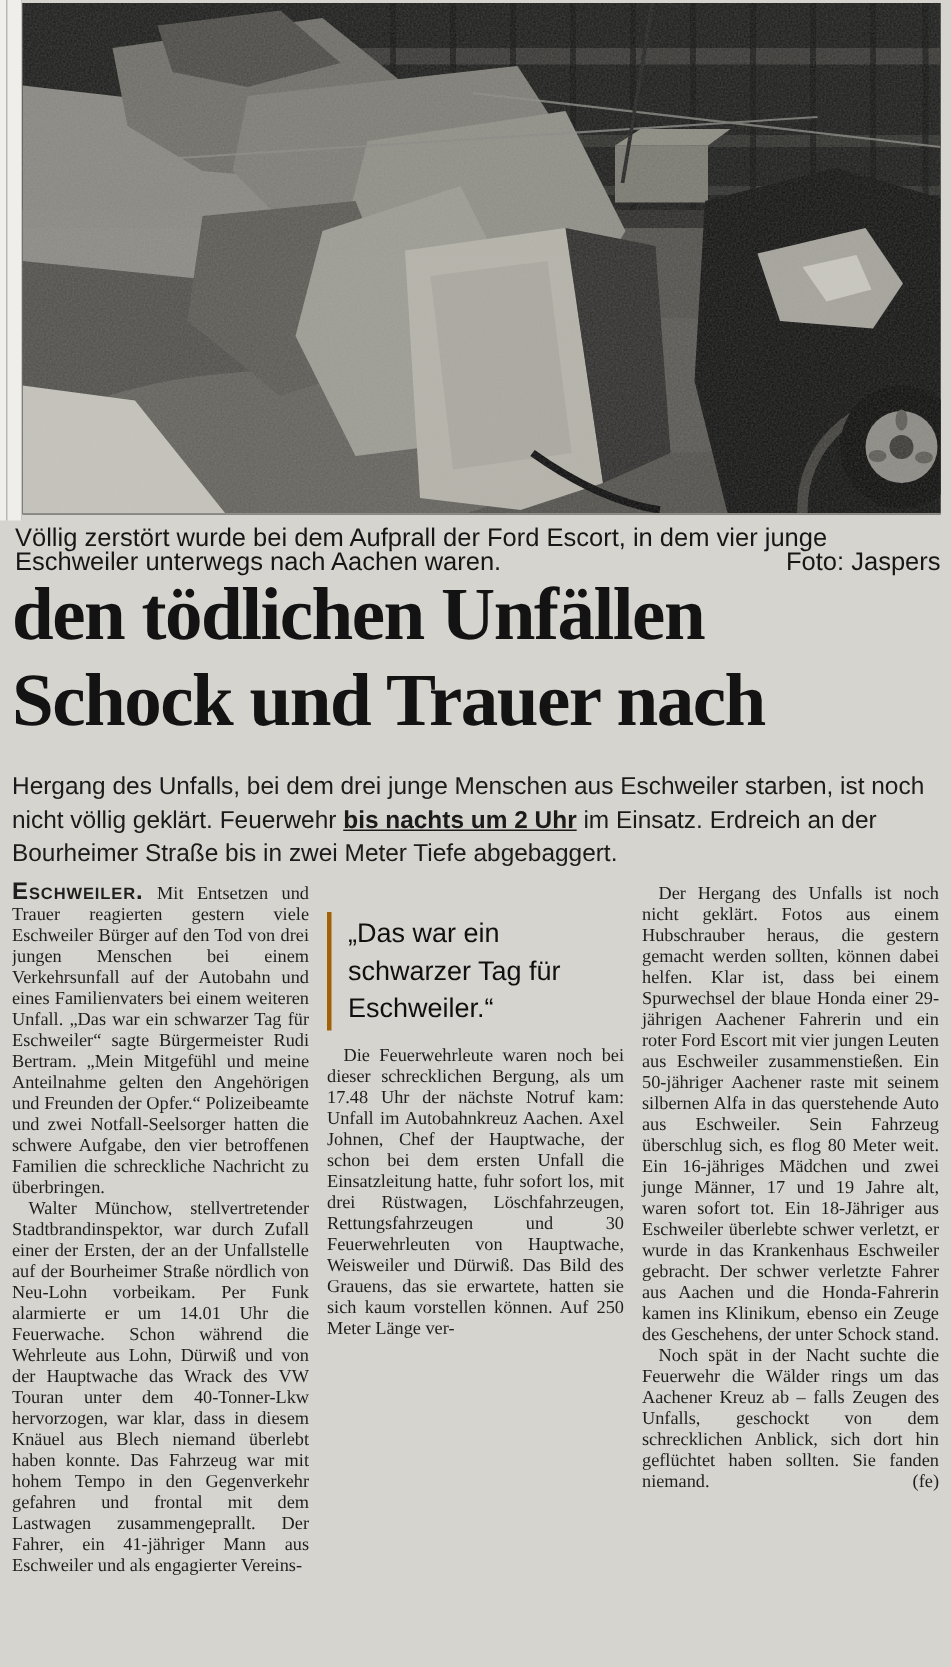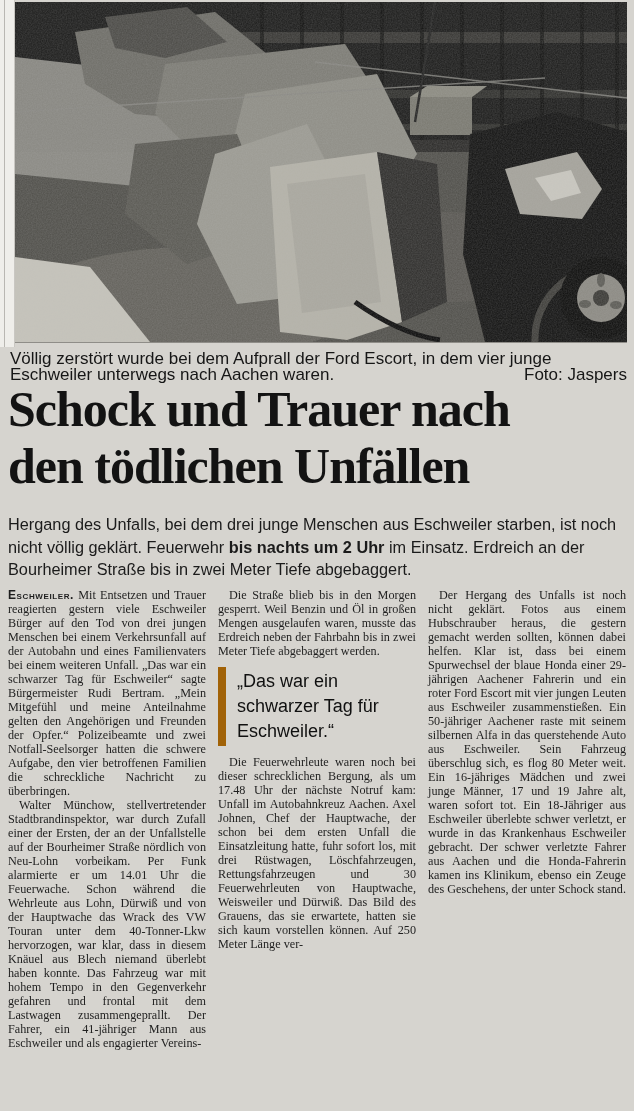--- a/index.html
+++ b/index.html
@@ -10,29 +10,29 @@
   .photo-wrap{position:absolute;left:15px;top:2px;width:612px;height:340px;border-bottom:1px solid #8f8d88;background:#2a2a28;}
   .photo-wrap svg{display:block;}
   .caption{position:absolute;left:10px;top:351px;width:617px;margin:0;
            font-family:"Liberation Sans",sans-serif;font-size:17px;line-height:15.5px;color:#161616;}
   .credit{float:right;text-align:right;}
   .headline{position:absolute;left:8px;top:381px;width:620px;
             font-family:"Liberation Serif",serif;font-weight:700;font-size:50px;line-height:57px;
             letter-spacing:-1px;color:#131313;}
   .standfirst{position:absolute;left:8px;top:513px;width:616px;margin:0;
               font-family:"Liberation Sans",sans-serif;font-size:16.3px;line-height:22.5px;color:#1b1b1b;}
-  .standfirst b{font-weight:700;}
+  .standfirst b{font-weight:700;text-decoration:underline;}
   .columns{position:absolute;left:8px;top:588px;width:618px;height:523px;display:flex;gap:12px;overflow:hidden;}
   .col{flex:0 0 198px;width:198px;font-size:12.2px;line-height:14px;text-align:justify;
        hyphens:auto;-webkit-hyphens:auto;color:#1e1e1e;}
   .col p{margin:0;}
   .col p.indent{text-indent:11px;}
   .leadin{font-family:"Liberation Sans",sans-serif;font-weight:700;font-variant:small-caps;
-          font-size:12px;letter-spacing:0.6px;}
-  .pullquote{border-left:8px solid #a16207;padding:2px 0 2px 11px;margin:9px 0 9px 0;
+          font-size:16px;letter-spacing:0.6px;}
+  .pullquote{border-left:3px solid #a16207;padding:2px 0 2px 11px;margin:20px 0 9px 0;
              font-family:"Liberation Sans",sans-serif;font-size:18px;line-height:25px;
              color:#101010;text-align:left;hyphens:none;}
   .pq-attr{display:block;margin:7px 0 0 17px;font-size:11.5px;font-weight:700;
            letter-spacing:1.6px;font-variant:small-caps;}
   .signoff{float:right;}
   .more{font-family:"Liberation Sans",sans-serif;font-weight:700;font-size:12.6px;
         line-height:15.5px;text-align:left;text-indent:10px;margin-top:1px;color:#141414;}
   .arrow{font-size:10px;letter-spacing:2px;}
 </style>
 </head>
@@ -101,34 +101,34 @@
     </g>
     <line x1="420" y1="0" x2="400" y2="120" stroke="#232322" stroke-width="2.5"></line>
     <path d="M340,300 q45,32 85,38" stroke="#0a0a0a" stroke-width="5" fill="none"></path>
     <rect x="0" y="0" width="612" height="340" filter="url(#grain)" opacity="0.55"></rect>
   </svg>
 </div>
 
 <p class="caption"><span>Völlig zerstört wurde bei dem Aufprall der Ford Escort, in dem vier junge Eschweiler unterwegs nach Aachen waren.</span> <span class="credit">Foto: Jaspers</span></p>
 
 <div class="headline">
+  <div>den tödlichen Unfällen</div>
   <div>Schock und Trauer nach</div>
-  <div>den tödlichen Unfällen</div>
 </div>
 
 <p class="standfirst"><span>Hergang des Unfalls, bei dem drei junge Menschen aus Eschweiler starben, ist noch nicht völlig geklärt. Feuerwehr </span><b>bis nachts um 2 Uhr</b><span> im Einsatz. Erdreich an der Bourheimer Straße bis in zwei Meter Tiefe abgebaggert.</span></p>
 
 <div class="columns">
   <div class="col">
     <p><span class="leadin">Eschweiler.</span> <span>Mit Entsetzen und Trauer reagierten gestern viele Eschweiler Bürger auf den Tod von drei jungen Menschen bei einem Verkehrsunfall auf der Autobahn und eines Familienvaters bei einem weiteren Unfall. „Das war ein schwarzer Tag für Eschweiler“ sagte Bürgermeister Rudi Bertram. „Mein Mitgefühl und meine Anteilnahme gelten den Angehörigen und Freunden der Opfer.“ Polizeibeamte und zwei Notfall-Seelsorger hatten die schwere Aufgabe, den vier betroffenen Familien die schreckliche Nachricht zu überbringen.</span></p>
     <p class="indent">Walter Münchow, stellvertretender Stadtbrandinspektor, war durch Zufall einer der Ersten, der an der Unfallstelle auf der Bourheimer Straße nördlich von Neu-Lohn vorbeikam. Per Funk alarmierte er um 14.01 Uhr die Feuerwache. Schon während die Wehrleute aus Lohn, Dürwiß und von der Hauptwache das Wrack des VW Touran unter dem 40-Tonner-Lkw hervorzogen, war klar, dass in diesem Knäuel aus Blech niemand überlebt haben konnte. Das Fahrzeug war mit hohem Tempo in den Gegenverkehr gefahren und frontal mit dem Lastwagen zusammengeprallt. Der Fahrer, ein 41-jähriger Mann aus Eschweiler und als engagierter Vereins-</p>
   </div>
   <div class="col">
-    <p class="indent">Die Straße blieb bis in den Morgen gesperrt. Weil Benzin und Öl in großen Mengen ausgelaufen waren, musste das Erdreich neben der Fahrbahn bis in zwei Meter Tiefe abgebaggert werden.</p>
     <div class="pullquote">
       <span>„Das war ein schwarzer Tag für Eschweiler.“</span>
     </div>
     <p class="indent">Die Feuerwehrleute waren noch bei dieser schrecklichen Bergung, als um 17.48 Uhr der nächste Notruf kam: Unfall im Autobahnkreuz Aachen. Axel Johnen, Chef der Hauptwache, der schon bei dem ersten Unfall die Einsatzleitung hatte, fuhr sofort los, mit drei Rüstwagen, Löschfahrzeugen, Rettungsfahrzeugen und 30 Feuerwehrleuten von Hauptwache, Weisweiler und Dürwiß. Das Bild des Grauens, das sie erwartete, hatten sie sich kaum vorstellen können. Auf 250 Meter Länge ver-</p>
   </div>
   <div class="col">
     <p class="indent">Der Hergang des Unfalls ist noch nicht geklärt. Fotos aus einem Hubschrauber heraus, die gestern gemacht werden sollten, können dabei helfen. Klar ist, dass bei einem Spurwechsel der blaue Honda einer 29-jährigen Aachener Fahrerin und ein roter Ford Escort mit vier jungen Leuten aus Eschweiler zusammenstießen. Ein 50-jähriger Aachener raste mit seinem silbernen Alfa in das querstehende Auto aus Eschweiler. Sein Fahrzeug überschlug sich, es flog 80 Meter weit. Ein 16-jähriges Mädchen und zwei junge Männer, 17 und 19 Jahre alt, waren sofort tot. Ein 18-Jähriger aus Eschweiler überlebte schwer verletzt, er wurde in das Krankenhaus Eschweiler gebracht. Der schwer verletzte Fahrer aus Aachen und die Honda-Fahrerin kamen ins Klinikum, ebenso ein Zeuge des Geschehens, der unter Schock stand.</p>
+    <p class="indent"><span>Noch spät in der Nacht suchte die Feuerwehr die Wälder rings um das Aachener Kreuz ab – falls Zeugen des Unfalls, geschockt von dem schrecklichen Anblick, sich dort hin geflüchtet haben sollten. Sie fanden niemand.</span> <span class="signoff">(fe)</span></p>
   </div>
 </div>
 
 </body></html>

